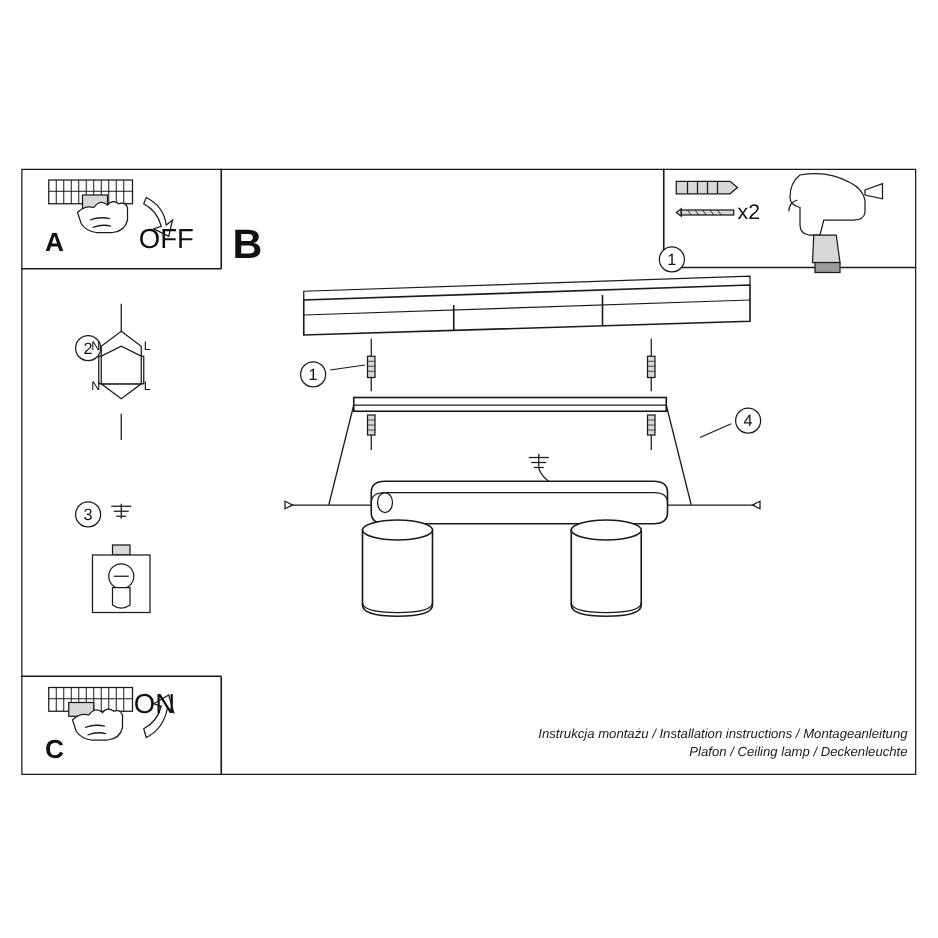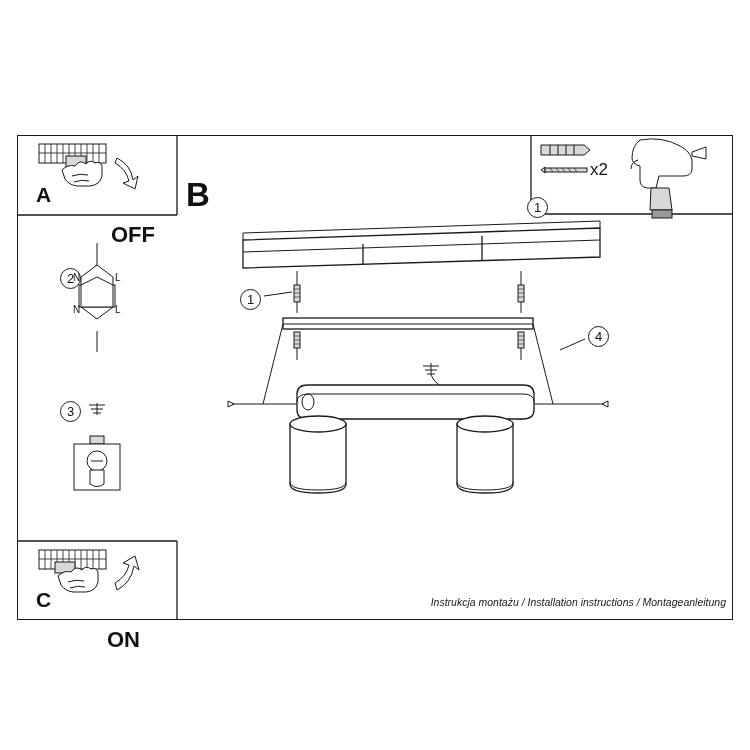--- a/index.html
+++ b/index.html
@@ -38,23 +38,22 @@
     position: absolute;
     left: 186px;
     top: 176px;
     font-size: 33px;
     font-weight: bold;
     color: #111;
   }
   .onoff {
     position: absolute;
     font-size: 22px;
-    font-weight: bold;
-    color: #111;
-    margin-top: 44px;
+    font-weight: normal;
+    color: #111;
   }
   .numcircle {
     position: absolute;
     width: 21px;
     height: 21px;
     border: 1.3px solid #1a1a1a;
     border-radius: 50%;
     box-sizing: border-box;
     font-size: 13px;
     line-height: 19px;
@@ -304,33 +303,34 @@
       <line class="ln thin" x1="585" y1="339" x2="560" y2="350"></line>
     </g>
   </svg>
 
   <div class="step-label" style="left:36px; top:183px;">A</div>
   <div class="onoff" style="left:111px; top:178px;">OFF</div>
 
   <div class="big-b">B</div>
 
   <div class="step-label" style="left:36px; top:588px;">C</div>
-  <div class="onoff" style="left:107px; top:583px;text-align:center;">ON</div>
+  <div class="onoff" style="left:107px; top:550px;text-align:center;">ON</div>
 
   <div class="numcircle" style="left:527px; top:197px;">1</div>
   <div class="x2" style="left:590px; top:160px;">x2</div>
 
   <div class="numcircle" style="left:60px; top:268px;">2</div>
   <div class="numcircle" style="left:60px; top:401px;">3</div>
 
   <div class="numcircle" style="left:240px; top:289px;">1</div>
   <div class="numcircle" style="left:588px; top:326px;">4</div>
 
   <div style="position:absolute; left:73px; top:272px; font-size:10px; color:#111;">N</div>
   <div style="position:absolute; left:115px; top:272px; font-size:10px; color:#111;">L</div>
   <div style="position:absolute; left:73px; top:304px; font-size:10px; color:#111;">N</div>
   <div style="position:absolute; left:115px; top:304px; font-size:10px; color:#111;">L</div>
 
   <div class="footer">
     <div>Instrukcja montażu / Installation instructions / Montageanleitung</div>
+    <div>Plafon / Ceiling lamp / Deckenleuchte</div>
   </div>
 
 </div>
 
 </body></html>

